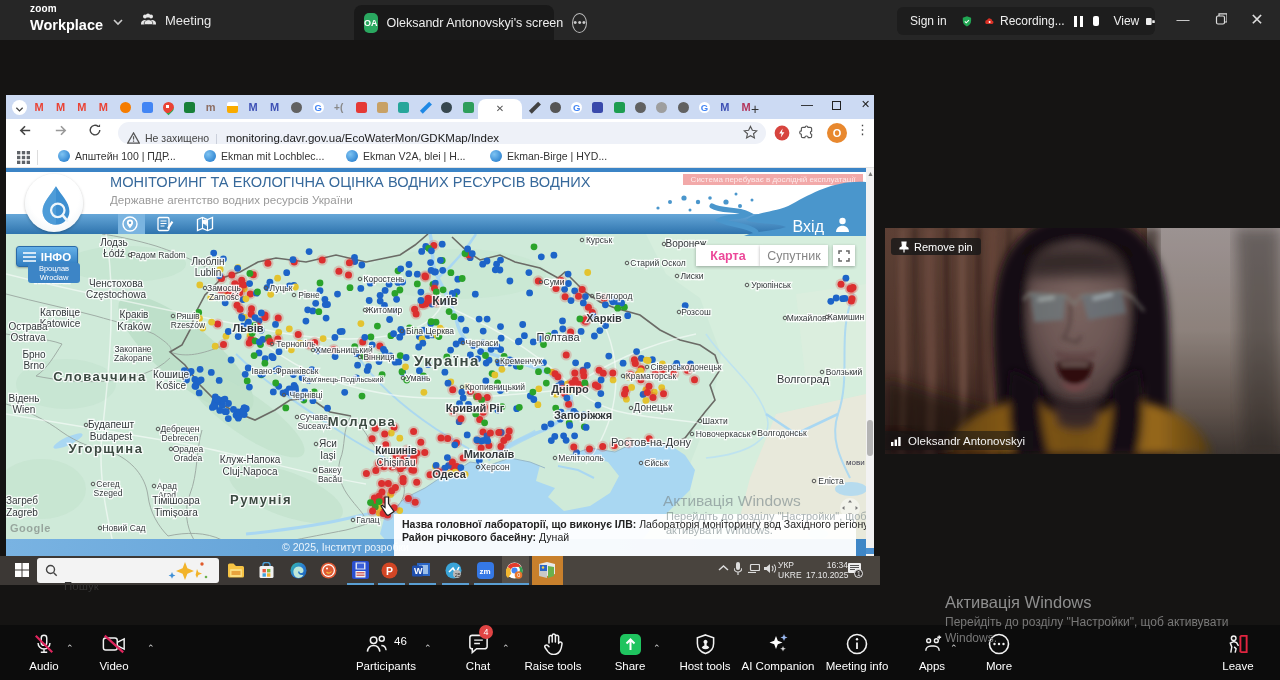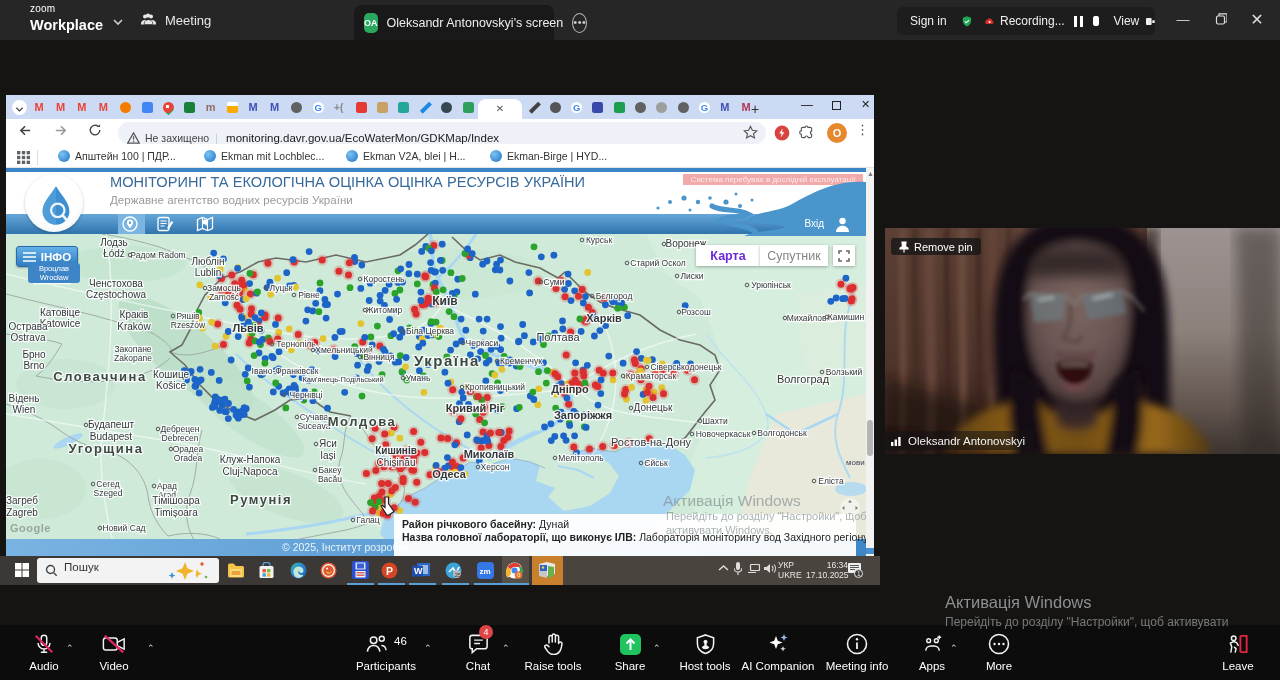--- a/index.html
+++ b/index.html
@@ -1,20 +1,20 @@
 <!DOCTYPE html>
 <html><head><meta charset="utf-8"><style>
 *{margin:0;padding:0;box-sizing:border-box}
 html,body{width:1280px;height:680px;overflow:hidden;background:#121110;font-family:"Liberation Sans",sans-serif}
 #app{position:absolute;top:0;left:0;width:1280px;height:680px}
 .abs{position:absolute}
 
 #topbar{position:absolute;top:0;left:0;width:1280px;height:40px;background:#262626}
 #ztitle{position:absolute;left:30px;top:4px;color:#fff;line-height:1}
-#ztitle .z1{font-size:10px;font-weight:normal;letter-spacing:.2px}
+#ztitle .z1{font-size:10px;font-weight:bold;letter-spacing:.2px}
 #ztitle .z2{font-size:14.5px;font-weight:bold;margin-top:4px}
 #meettab{position:absolute;left:140px;top:0;height:40px;display:flex;align-items:center;color:#e8e8e8;font-size:13px;gap:8px}
 #sharetab{position:absolute;left:354px;top:5px;width:200px;height:35px;background:#191919;border-radius:8px 8px 0 0;display:flex;align-items:center;padding:0 10px;gap:9px}
 #sharetab .oa{width:20px;height:20px;border-radius:5px;background:#2aa860;color:#fff;font-size:9px;font-weight:bold;display:flex;align-items:center;justify-content:center}
 #sharetab .tt{color:#eee;font-size:12.5px;white-space:nowrap}
 #sharetab .dots{margin-left:auto;width:20px;height:20px;border:1.4px solid #bbb;border-radius:50%;color:#ccc;font-size:11px;line-height:17px;text-align:center;letter-spacing:.5px}
 #rightpill{position:absolute;left:897px;top:7px;width:258px;height:28px;background:#1d1d1d;border-radius:6px;display:flex;align-items:center;color:#eee;font-size:12px;white-space:nowrap;overflow:hidden}
 .winbtn{position:absolute;top:0;width:14px;height:40px;color:#ddd;font-size:15px;line-height:40px;text-align:center}
 
 #stage{position:absolute;top:40px;left:0;width:1280px;height:585px;background:#151413}
@@ -32,21 +32,21 @@
 #page{position:absolute;left:0;top:73px;width:860px;height:388px;overflow:hidden;background:#cde9da}
 #phead{position:absolute;left:0;top:0;width:860px;height:46px;background:#fff}
 #pnav{position:absolute;left:0;top:46px;width:860px;height:20px;background:linear-gradient(#66a7d8,#2f74ae)}
 #mapwrap{position:absolute;left:0;top:66px;width:1024px;height:322px;overflow:hidden}
 #scrollb{position:absolute;left:860px;top:73px;width:8px;height:388px;background:#f2f2f2}
 
 #sitetitle{position:absolute;left:104px;top:6px;color:#37699b;font-size:14.6px;letter-spacing:0;white-space:nowrap}
 #sitesub{position:absolute;left:104px;top:25px;color:#9a9a9a;font-size:11.6px}
 #redbanner{position:absolute;left:677px;top:6px;width:180px;height:11px;background:#f2a9a9;color:#fdeaea;font-size:8px;line-height:11px;text-align:center;white-space:nowrap;overflow:hidden}
 #logo{position:absolute;left:19px;top:6px;width:58px;height:58px;border-radius:50%;background:radial-gradient(circle at 50% 40%,#ffffff 55%,#e8eef2);box-shadow:0 1px 3px rgba(0,0,0,.25);z-index:5}
-#vhid{position:absolute;right:42px;top:50px;color:#fff;font-size:10px;z-index:4}
+#vhid{position:absolute;right:42px;top:50px;color:#fff;font-size:16px;z-index:4}
 
 .mapbtn{position:absolute;background:#fff;box-shadow:0 1px 3px rgba(0,0,0,.3);font-size:12.5px;display:flex;align-items:center;justify-content:center}
 #infobtn{position:absolute;left:10px;top:12px;width:62px;height:21px;border-radius:3px;background:linear-gradient(#64b0e8,#2f7cc0);border:1px solid #2a6aa8;color:#fff;font-weight:bold;font-size:11.5px;display:flex;align-items:center;justify-content:center;gap:5px;box-shadow:0 1px 2px rgba(0,0,0,.3)}
 #tooltip{position:absolute;left:388px;top:280px;width:462px;height:42px;background:rgba(255,255,255,.95);font-size:10.5px;color:#222;padding:4px 0 0 8px;line-height:13px;white-space:nowrap;z-index:6}
 #pfoot{position:absolute;left:0;top:305px;width:860px;height:17px;background:linear-gradient(90deg,#79b3e2,#3e86c6);color:#eaf4fc;font-size:10.5px;line-height:17px;z-index:5}
 .wmark{color:rgba(125,138,142,.65);z-index:7}
 
 #taskbar{position:absolute;left:0;top:516px;width:880px;height:29px;background:#3c3835}
 
 #video{position:absolute;left:885px;top:188px;width:395px;height:226px;background:#3a2b26;overflow:hidden}
@@ -222,21 +222,21 @@
             <span>Ekman V2A, blei | H...</span>
           </div>
   <div class="bk abs" style="left:484px;top:3px">
             <span class="ic"></span>
             <span>Ekman-Birge | HYD...</span>
           </div>
  </div>
  <div id="page">
   <div class="abs" style="left:0;top:0;width:860px;height:4px;background:#3b84c6;z-index:6"></div>
   <div id="phead">
-   <div id="sitetitle">МОНІТОРИНГ ТА ЕКОЛОГІЧНА ОЦІНКА ОЦІНКА РЕСУРСІВ УКРАЇНИ</div>
+   <div id="sitetitle">МОНІТОРИНГ ТА ЕКОЛОГІЧНА ОЦІНКА ВОДНИХ РЕСУРСІВ ВОДНИХ</div>
    <div id="sitesub">Державне агентство водних ресурсів України</div>
    <div id="redbanner">Система перебуває в дослідній експлуатації</div>
   </div>
   <svg class="abs" style="left:634px;top:12px;z-index:3" width="226" height="56" viewBox="0 0 226 56">
     <path d="M226,2 C196,0 174,12 152,24 C136,33 120,30 106,40 C118,45 134,42 146,47 C132,52 116,50 104,56 L226,56 Z" fill="#4a96cc"></path>
     <path d="M116,52 C106,44 92,46 80,40 C88,36 100,38 108,34 C96,28 82,32 72,26" fill="none" stroke="#4a96cc" stroke-width="5" stroke-linecap="round"></path>
     <circle cx="30" cy="22" r="2" fill="#4a96cc"></circle>
             <circle cx="44" cy="18" r="2.6" fill="#4a96cc"></circle>
             <circle cx="58" cy="22" r="2.2" fill="#4a96cc"></circle>
             <circle cx="18" cy="28" r="1.6" fill="#4a96cc"></circle>
@@ -1353,42 +1353,42 @@
               <circle cx="307" cy="116" r="1.8" fill="none" stroke="#555" stroke-width="1"></circle>
               <circle cx="354" cy="123" r="1.8" fill="none" stroke="#555" stroke-width="1"></circle>
               <circle cx="396" cy="97" r="1.8" fill="none" stroke="#555" stroke-width="1"></circle>
               <circle cx="278" cy="161" r="1.8" fill="none" stroke="#555" stroke-width="1"></circle>
               <circle cx="347" cy="286" r="1.8" fill="none" stroke="#555" stroke-width="1"></circle>
             </svg>
    <div class="abs" style="left:22px;top:29px;width:52px;height:20px;background:#3d85c6;border-radius:3px;color:#fff;font-size:7.5px;line-height:9px;text-align:center;padding-top:1px;z-index:4">Вроцлав<br>Wrocław</div>
             <div id="infobtn"><svg width="13" height="10" viewBox="0 0 13 10">
                 <path d="M0 1h13M0 5h13M0 9h13" stroke="#fff" stroke-width="1.6"></path>
               </svg>ІНФО</div>
-   <div class="mapbtn" style="left:690px;top:11px;width:64px;height:21px;font-weight:bold;color:#6d28d9">Карта</div>
+   <div class="mapbtn" style="left:690px;top:11px;width:64px;height:21px;font-weight:bold;color:#ec4899">Карта</div>
    <div class="mapbtn" style="left:754px;top:11px;width:68px;height:21px;color:#858585">Супутник</div>
    <div class="mapbtn" style="left:827px;top:11px;width:22px;height:21px">
               <svg width="12" height="12" viewBox="0 0 12 12">
                 <path d="M1 4V1h3M8 1h3v3M11 8v3H8M4 11H1V8" stroke="#666" stroke-width="1.5" fill="none"></path>
               </svg>
             </div>
    <div class="wmark abs" style="left:657px;top:258px;font-size:15.5px">Активація Windows</div>
    <div class="wmark abs" style="left:660px;top:276px;font-size:11px">Перейдіть до розділу "Настройки", щоб</div>
    <div class="wmark abs" style="left:660px;top:290px;font-size:11px">активувати Windows.</div>
    <div class="abs" style="left:832px;top:262px;width:24px;height:24px;z-index:5"><svg width="24" height="24" viewBox="0 0 24 24">
                 <circle cx="12" cy="12" r="10" fill="rgba(255,255,255,.45)"></circle>
                 <path d="M12 4l2 2.5h-4zM12 20l2-2.5h-4zM4 12l2.5-2v4zM20 12l-2.5-2v4z" fill="#777"></path>
               </svg></div>
    <div class="abs" style="left:4px;top:288px;color:#8a958f;font-size:11px;font-weight:bold;letter-spacing:.5px;opacity:.8;z-index:5">Google</div>
    <div class="abs" style="left:374px;top:262px;z-index:6"><svg width="17" height="20" viewBox="0 0 17 20">
                 <path d="M5 1v10.5L2.2 9.2 1 10l5.5 8.5L8 19.5l6-4-5.5-8V1z" fill="#fff" stroke="#222" stroke-width="1.2"></path>
               </svg></div>
    <div id="pfoot"><span style="margin-left:276px">© 2025, Інститут розробки</span></div>
    <div id="tooltip">
+     <div><b>Назва головної лабораторії, що виконує ІЛВ:</b> Лабораторія моніторингу вод Західного регіону</div>
      <div><b>Район річкового басейну:</b> Дунай</div>
-     <div><b>Назва головної лабораторії, що виконує ІЛВ:</b> Лабораторія моніторингу вод Західного регіону</div>
 
    </div>
   </div>
  </div>
  <div id="scrollb">
    <div class="abs" style="left:1px;top:2px;font-size:7px;color:#777">▲</div>
    <div class="abs" style="left:1px;top:252px;width:6px;height:36px;background:#b4b4b4;border-radius:3px"></div>
    <div class="abs" style="left:1px;bottom:2px;font-size:7px;color:#777">▼</div>
    <div class="abs" style="left:0;top:380px;width:8px;height:6px;background:#4a90d0"></div>
           <div class="abs" style="left:-22px;top:376px;width:22px;height:10px;background:#5a9ad4"></div>
@@ -1401,21 +1401,21 @@
           <rect width="6.5" height="6.5"></rect>
           <rect x="7.5" width="6.5" height="6.5"></rect>
           <rect y="7.5" width="6.5" height="6.5"></rect>
           <rect x="7.5" y="7.5" width="6.5" height="6.5"></rect>
         </svg>
  <div class="abs" style="left:37px;top:2px;width:182px;height:25px;background:#f3f3f3;border-radius:3px">
    <svg class="abs" style="left:8px;top:6px" width="13" height="13" viewBox="0 0 13 13">
             <circle cx="5.5" cy="5.5" r="4" fill="none" stroke="#444" stroke-width="1.4"></circle>
             <path d="M8.7 8.7l3 3" stroke="#444" stroke-width="1.4"></path>
           </svg>
-   <span class="abs" style="left:27px;top:3px;font-size:11.5px;color:#333">Пошук</span>
+   <span class="abs" style="left:27px;top:22px;font-size:11.5px;color:#333">Пошук</span>
    <svg class="abs" style="left:130px;top:3px" width="42" height="20" viewBox="0 0 42 20">
             <path d="M18 1l2.4 6.2L27 10l-6.6 2.8L18 19l-2.4-6.2L9 10l6.6-2.8z" fill="#f2b32a"></path>
             <path d="M30 8l1.4 3.2L35 12.6l-3.6 1.4L30 17l-1.4-3z" fill="#f2b32a"></path>
             <circle cx="35" cy="3" r="1.7" fill="#e05a2b"></circle>
             <path d="M5 11l1 2.4 2.4 1-2.4 1L5 17.8l-1-2.4-2.4-1 2.4-1z" fill="#3f8fd6"></path>
             <circle cx="39" cy="16" r="1.3" fill="#6ab04c"></circle>
           </svg>
  </div>
  <svg class="abs" style="left:228px;top:7px" width="16" height="15" viewBox="0 0 16 15">
           <path d="M0 2a1.5 1.5 0 0 1 1.5-1.5h4L8 3h6.5A1.5 1.5 0 0 1 16 4.5V13a1.5 1.5 0 0 1-1.5 1.5h-13A1.5 1.5 0 0 1 0 13z" fill="#f6c344"></path>
@@ -1615,20 +1615,21 @@
    <svg width="12" height="10" viewBox="0 0 12 10">
             <rect x="0" y="6" width="2.4" height="4" fill="#fff"></rect>
             <rect x="3.6" y="3.5" width="2.4" height="6.5" fill="#fff"></rect>
             <rect x="7.2" y="1" width="2.4" height="9" fill="#fff"></rect>
           </svg>Oleksandr Antonovskyi
  </div>
 </div>
 <div id="wm2">
         <div style="font-size:16.5px;color:#8e8e8e">Активація Windows</div>
         <div style="font-size:12px;margin-top:3px;color:#787878">Перейдіть до розділу "Настройки", щоб активувати</div>
+        <div style="font-size:12px;margin-top:2px;color:#787878">Windows.</div>
       </div>
 </div>
 <div id="ztool">
  <div class="tbtn" style="left:6px;width:76px">
   <svg width="22" height="22" viewBox="0 0 24 24">
           <rect x="9" y="2.5" width="6" height="11" rx="3" stroke="#f2f2f2" stroke-width="1.6" fill="none"></rect>
           <path d="M5.5 11a6.5 6.5 0 0 0 13 0M12 17.5v3M8.5 21h7" stroke="#f2f2f2" stroke-width="1.6" fill="none"></path>
           <path d="M3 3L21 21" stroke="#e0265e" stroke-width="2.4"></path>
         </svg>
   <div class="lbl">Audio</div>

